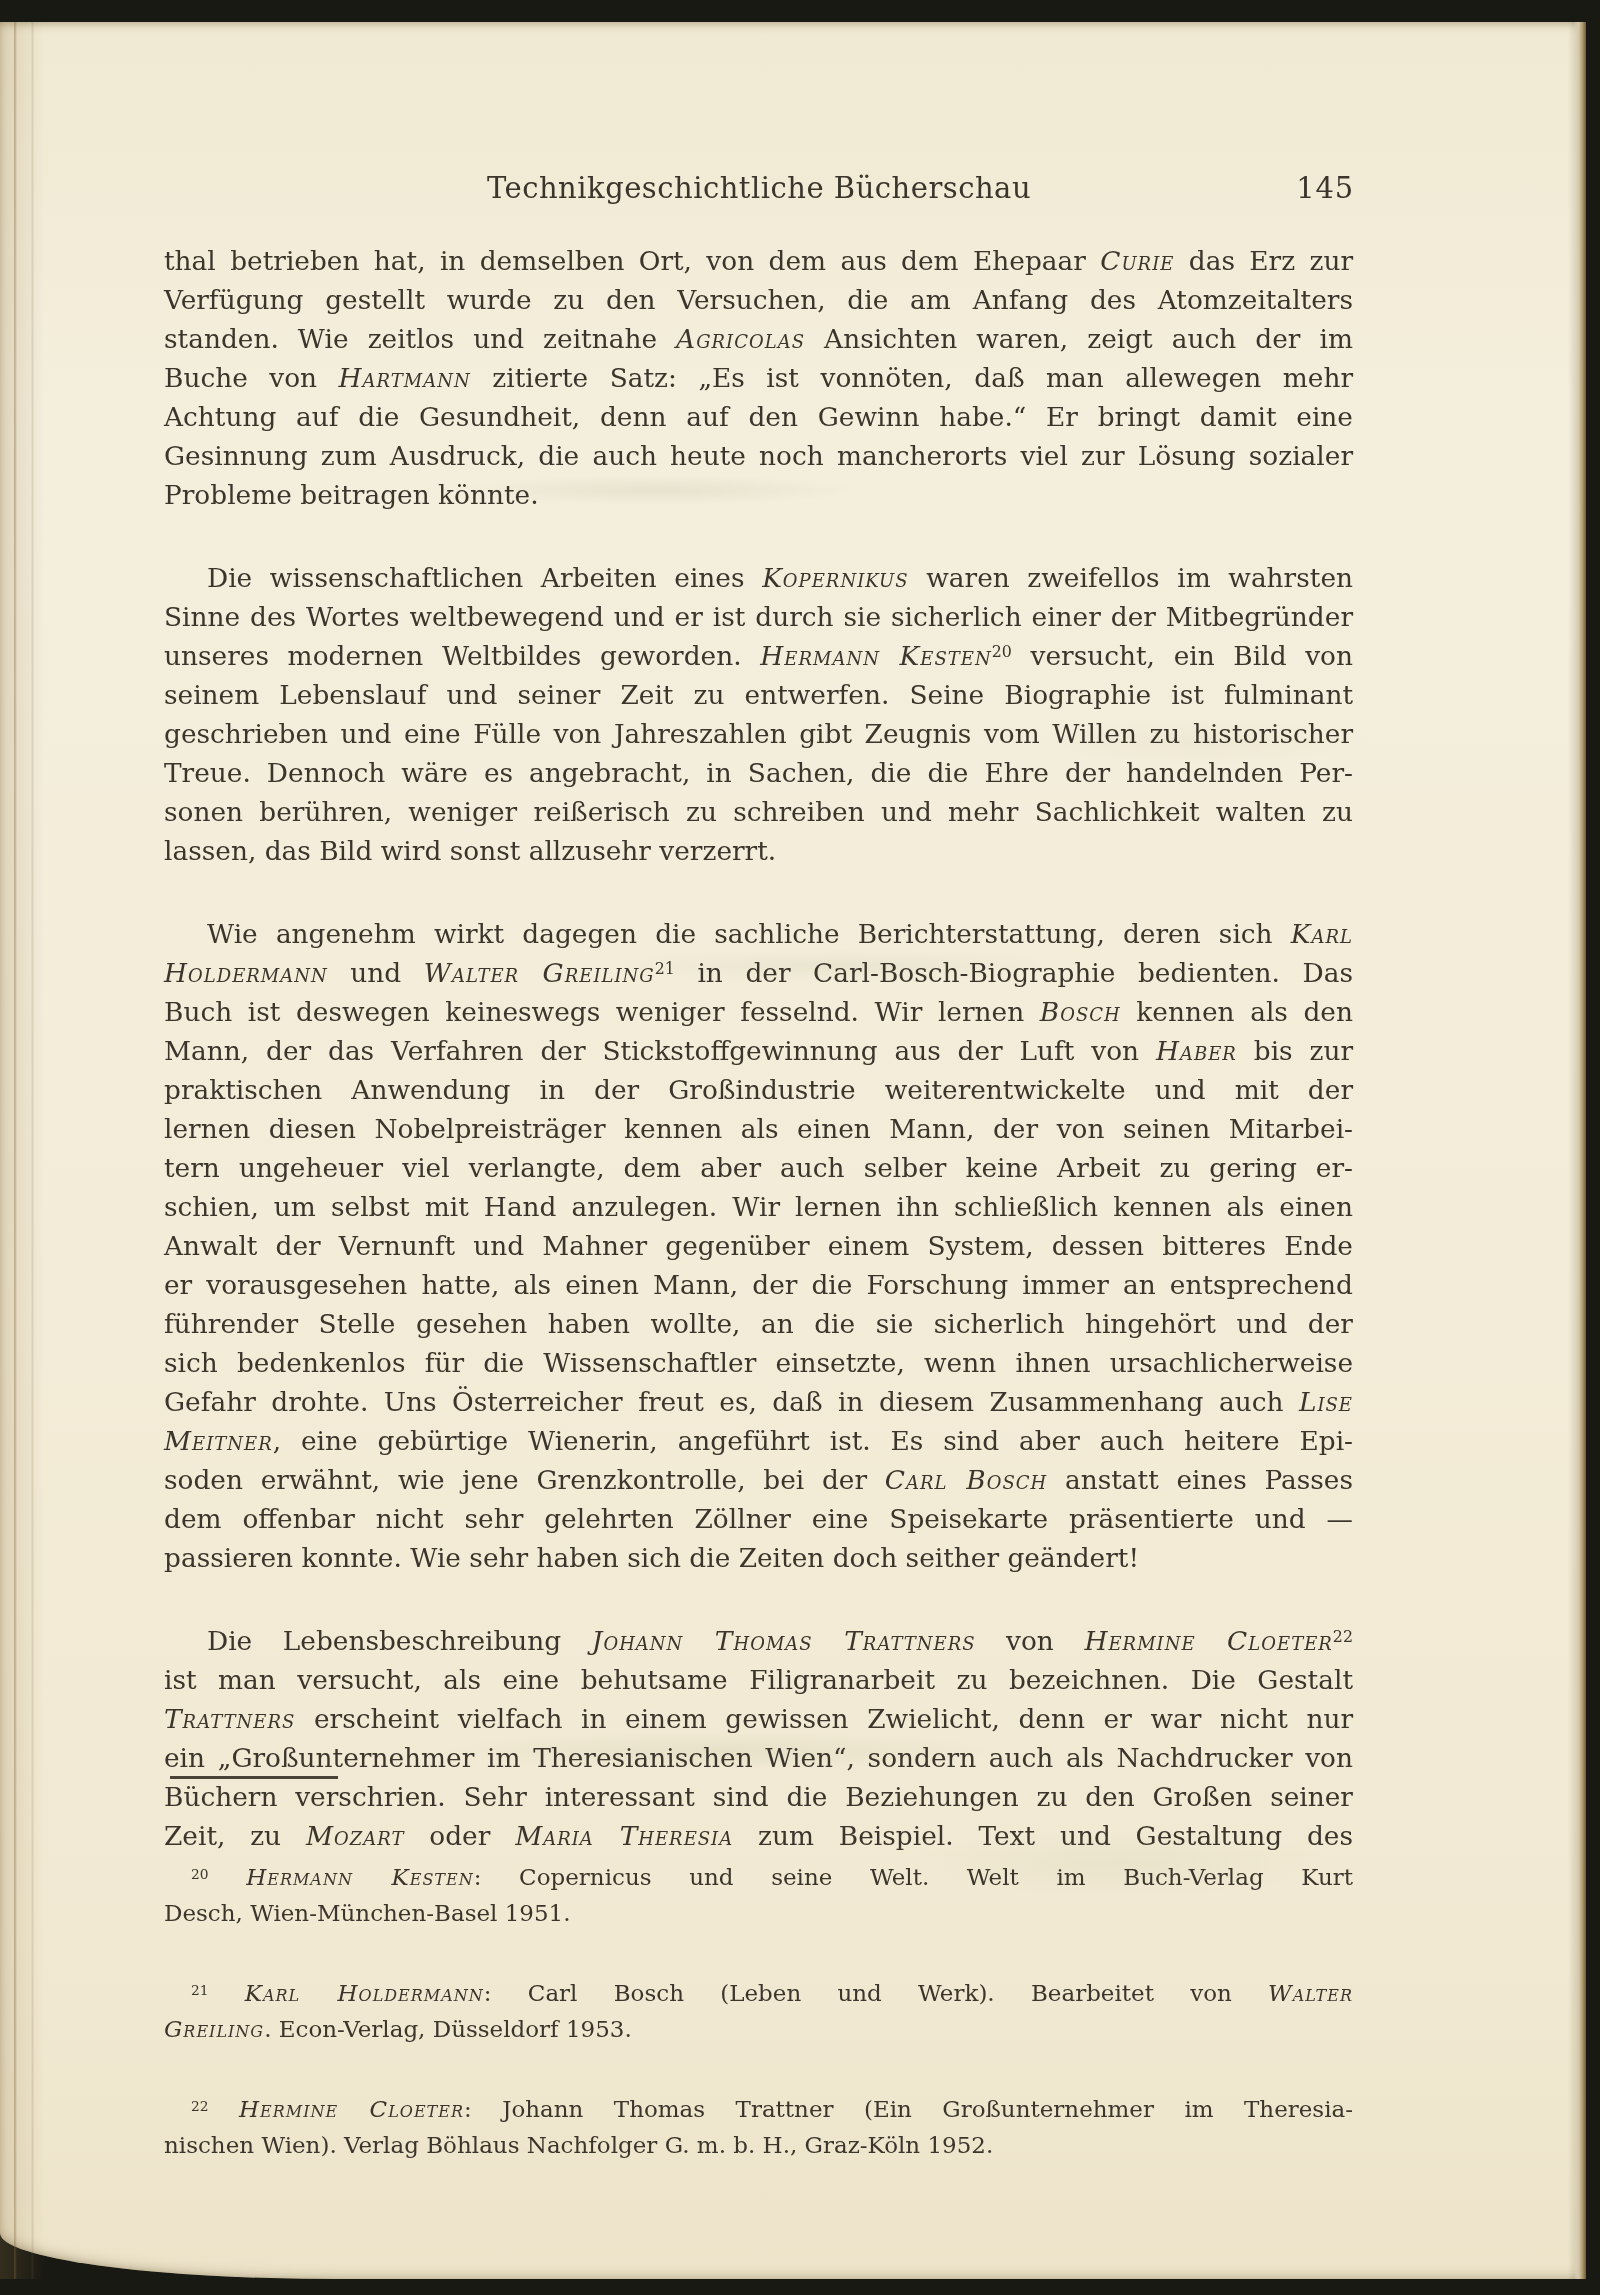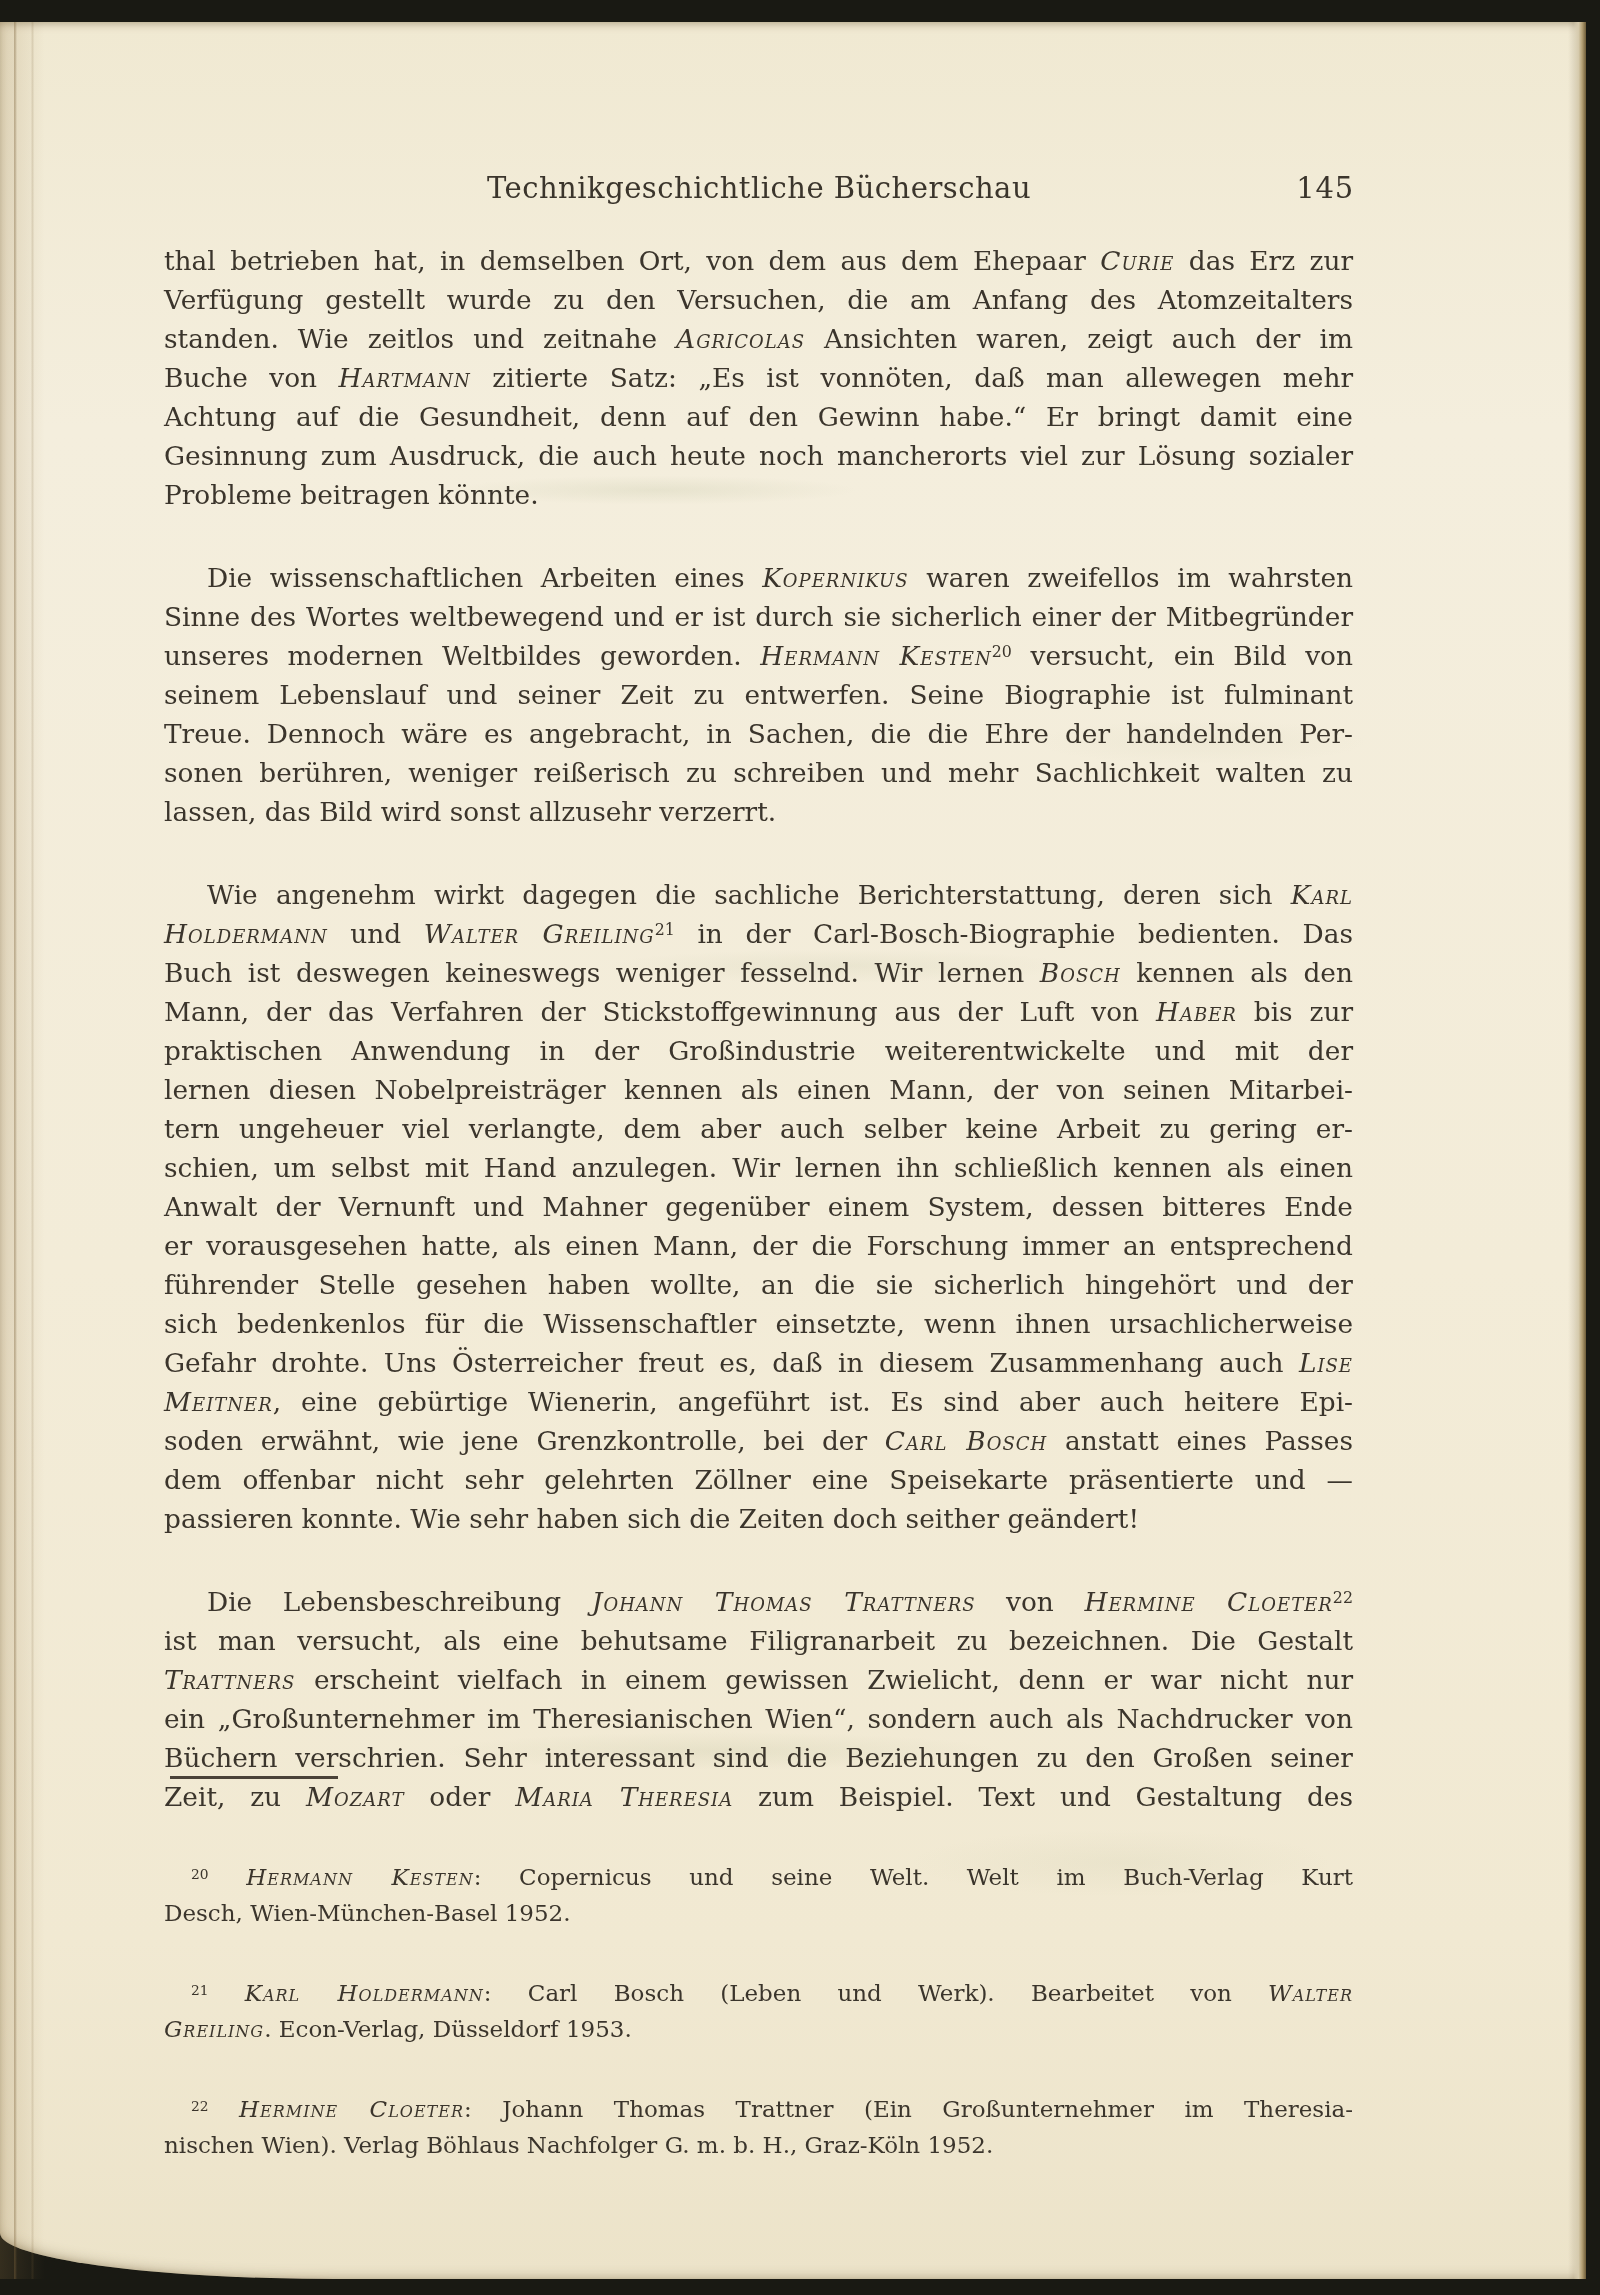--- a/index.html
+++ b/index.html
@@ -79,20 +79,21 @@
         <div class="line just">Verfügung gestellt wurde zu den Versuchen, die am Anfang des Atomzeitalters</div>
         <div class="line just">standen. Wie zeitlos und zeitnahe <span class="sc">Agricolas</span> Ansichten waren, zeigt auch der im</div>
         <div class="line just">Buche von <span class="sc">Hartmann</span> zitierte Satz: „Es ist vonnöten, daß man allewegen mehr</div>
         <div class="line just">Achtung auf die Gesundheit, denn auf den Gewinn habe.“ Er bringt damit eine</div>
         <div class="line just">Gesinnung zum Ausdruck, die auch heute noch mancherorts viel zur Lösung sozialer</div>
         <div class="line">Probleme beitragen könnte.</div>
         <div class="line indent just">Die wissenschaftlichen Arbeiten eines <span class="sc">Kopernikus</span> waren zweifellos im wahrsten</div>
         <div class="line just">Sinne des Wortes weltbewegend und er ist durch sie sicherlich einer der Mitbegründer</div>
         <div class="line just">unseres modernen Weltbildes geworden. <span class="sc">Hermann Kesten</span><sup class="sup">20</sup> versucht, ein Bild von</div>
         <div class="line just">seinem Lebenslauf und seiner Zeit zu entwerfen. Seine Biographie ist fulminant</div>
+        <div class="line just">geschrieben und eine Fülle von Jahreszahlen gibt Zeugnis vom Willen zu historischer</div>
         <div class="line just">Treue. Dennoch wäre es angebracht, in Sachen, die die Ehre der handelnden Per-</div>
         <div class="line just">sonen berühren, weniger reißerisch zu schreiben und mehr Sachlichkeit walten zu</div>
         <div class="line">lassen, das Bild wird sonst allzusehr verzerrt.</div>
         <div class="line indent just">Wie angenehm wirkt dagegen die sachliche Berichterstattung, deren sich <span class="sc">Karl</span></div>
         <div class="line just"><span class="sc">Holdermann</span> und <span class="sc">Walter Greiling</span><sup class="sup">21</sup> in der Carl-Bosch-Biographie bedienten. Das</div>
         <div class="line just">Buch ist deswegen keineswegs weniger fesselnd. Wir lernen <span class="sc">Bosch</span> kennen als den</div>
         <div class="line just">Mann, der das Verfahren der Stickstoffgewinnung aus der Luft von <span class="sc">Haber</span> bis zur</div>
         <div class="line just">praktischen Anwendung in der Großindustrie weiterentwickelte und mit der</div>
         <div class="line just">lernen diesen Nobelpreisträger kennen als einen Mann, der von seinen Mitarbei-</div>
         <div class="line just">tern ungeheuer viel verlangte, dem aber auch selber keine Arbeit zu gering er-</div>
@@ -111,21 +112,21 @@
         <div class="line just"><span class="sc">Trattners</span> erscheint vielfach in einem gewissen Zwielicht, denn er war nicht nur</div>
         <div class="line just">ein „Großunternehmer im Theresianischen Wien“, sondern auch als Nachdrucker von</div>
         <div class="line just">Büchern verschrien. Sehr interessant sind die Beziehungen zu den Großen seiner</div>
         <div class="line just">Zeit, zu <span class="sc">Mozart</span> oder <span class="sc">Maria Theresia</span> zum Beispiel. Text und Gestaltung des</div>
       </main>
 
     <div class="fn-rule"></div>
 
     <section class="footnotes">
         <div class="line indent just"><sup class="sup">20</sup> <span class="sc">Hermann Kesten</span>: Copernicus und seine Welt. Welt im Buch-Verlag Kurt</div>
-        <div class="line">Desch, Wien-München-Basel 1952.</div>
+        <div class="line">Desch, Wien-München-Basel 1951.</div>
         <div class="line indent just"><sup class="sup">21</sup> <span class="sc">Karl Holdermann</span>: Carl Bosch (Leben und Werk). Bearbeitet von <span class="sc">Walter</span></div>
         <div class="line"><span class="sc">Greiling</span>. Econ-Verlag, Düsseldorf 1953.</div>
         <div class="line indent just"><sup class="sup">22</sup> <span class="sc">Hermine Cloeter</span>: Johann Thomas Trattner (Ein Großunternehmer im Theresia-</div>
         <div class="line">nischen Wien). Verlag Böhlaus Nachfolger G. m. b. H., Graz-Köln 1952.</div>
       </section>
   </div>
 </div>
 
 
 </body></html>

